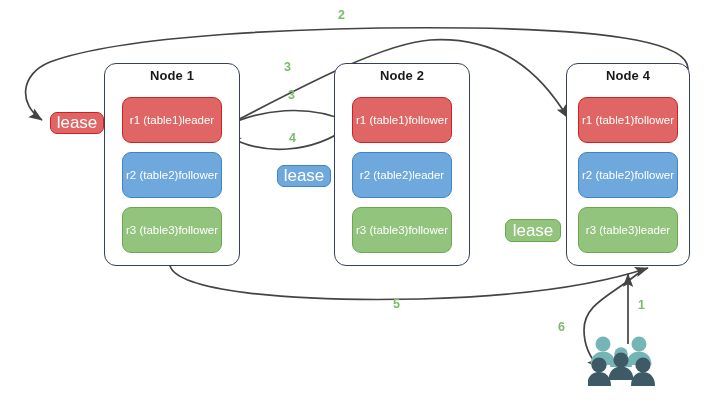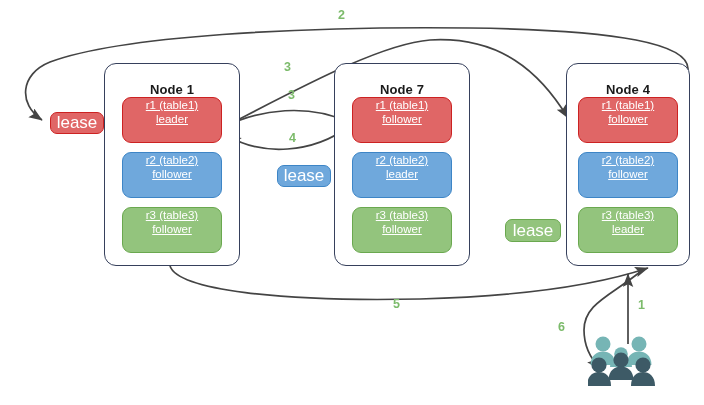--- a/index.html
+++ b/index.html
@@ -33,41 +33,41 @@
     box-sizing: border-box;
     background: #ffffff;
     border: 1.4px solid #36405c;
     border-radius: 12px;
     z-index: 3;
   }
   .node-title {
     position: absolute;
     left: 0;
     right: 0;
-    top: 18px;
+    top: 4px;
     text-align: center;
     font-size: 13px;
     font-weight: bold;
     color: #1a1a1a;
     letter-spacing: 0.1px;
   }
   
   .replica {
     position: absolute;
     box-sizing: border-box;
     border-radius: 9px;
     display: flex;
-    flex-direction: column;
+    flex-direction: row;
     align-items: center;
+    justify-content: center;
     color: #ffffff;
     font-size: 11.5px;
     line-height: 14px;
     text-align: center;
     z-index: 4;
-    text-decoration: underline;
   }
   .replica .l1, .replica .l2 { display: block; }
   .r-red   { background: #e06666; border: 1.6px solid #cc2222; }
   .r-blue  { background: #6fa8dc; border: 1.6px solid #3d85c6; }
   .r-green { background: #93c47d; border: 1.6px solid #6aa84f; }
 
   
   .lease {
     position: absolute;
     box-sizing: border-box;
@@ -140,21 +140,21 @@
   <div class="replica r-blue" style="left:122px; top:152px; width:100px; height:46px;">
     <span class="l1">r2 (table2)</span>
     <span class="l2">follower</span>
   </div>
   <div class="replica r-green" style="left:122px; top:207px; width:100px; height:46px;">
     <span class="l1">r3 (table3)</span>
     <span class="l2">follower</span>
   </div>
 
   <div class="node" style="left:334px; top:63px; width:136px; height:203px;">
-    <div class="node-title">Node 7</div>
+    <div class="node-title">Node 2</div>
   </div>
   <div class="replica r-red" style="left:352px; top:97px; width:100px; height:46px;">
     <span class="l1">r1 (table1)</span>
     <span class="l2">follower</span>
   </div>
   <div class="replica r-blue" style="left:352px; top:152px; width:100px; height:46px;">
     <span class="l1">r2 (table2)</span>
     <span class="l2">leader</span>
   </div>
   <div class="replica r-green" style="left:352px; top:207px; width:100px; height:46px;">

